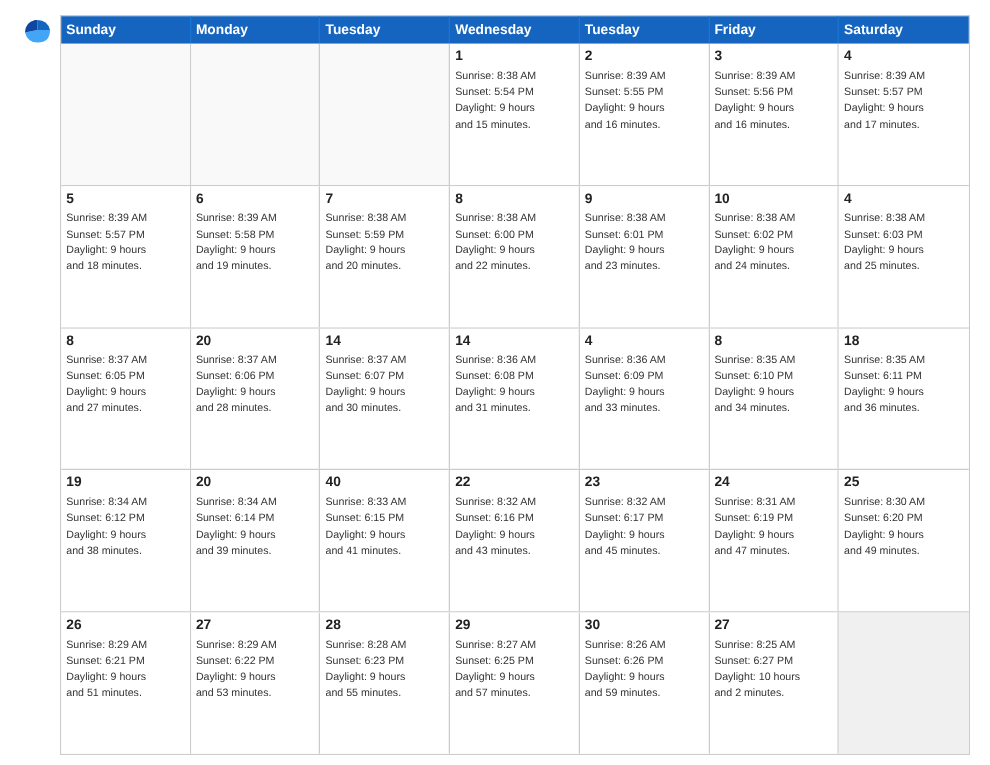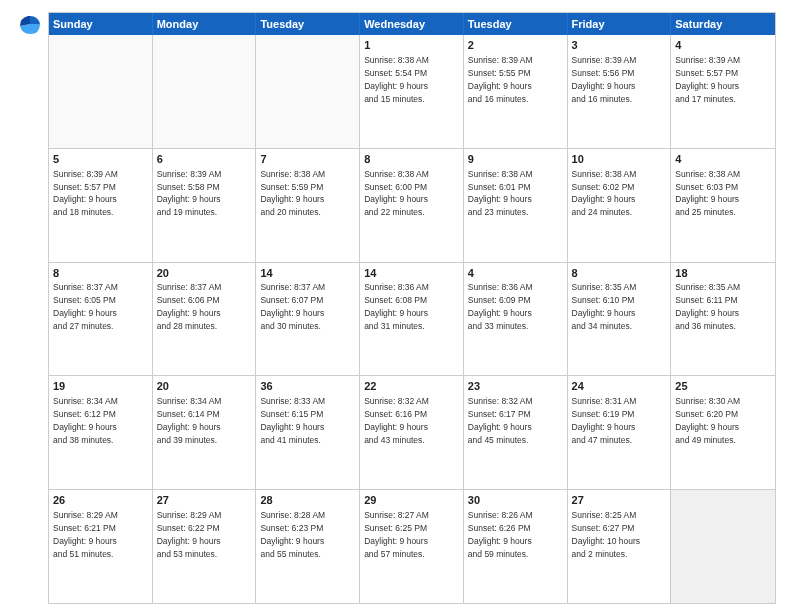--- a/index.html
+++ b/index.html
@@ -173,21 +173,21 @@
           <div class="cal-cell"><span class="day-num">20</span><span class="cell-text">Sunrise: 8:37 AM<br>Sunset: 6:06 PM<br>Daylight: 9 hours<br>and 28 minutes.</span></div>
           <div class="cal-cell"><span class="day-num">14</span><span class="cell-text">Sunrise: 8:37 AM<br>Sunset: 6:07 PM<br>Daylight: 9 hours<br>and 30 minutes.</span></div>
           <div class="cal-cell"><span class="day-num">14</span><span class="cell-text">Sunrise: 8:36 AM<br>Sunset: 6:08 PM<br>Daylight: 9 hours<br>and 31 minutes.</span></div>
           <div class="cal-cell"><span class="day-num">4</span><span class="cell-text">Sunrise: 8:36 AM<br>Sunset: 6:09 PM<br>Daylight: 9 hours<br>and 33 minutes.</span></div>
           <div class="cal-cell"><span class="day-num">8</span><span class="cell-text">Sunrise: 8:35 AM<br>Sunset: 6:10 PM<br>Daylight: 9 hours<br>and 34 minutes.</span></div>
           <div class="cal-cell"><span class="day-num">18</span><span class="cell-text">Sunrise: 8:35 AM<br>Sunset: 6:11 PM<br>Daylight: 9 hours<br>and 36 minutes.</span></div>
         </div>
         <div class="cal-row">
           <div class="cal-cell"><span class="day-num">19</span><span class="cell-text">Sunrise: 8:34 AM<br>Sunset: 6:12 PM<br>Daylight: 9 hours<br>and 38 minutes.</span></div>
           <div class="cal-cell"><span class="day-num">20</span><span class="cell-text">Sunrise: 8:34 AM<br>Sunset: 6:14 PM<br>Daylight: 9 hours<br>and 39 minutes.</span></div>
-          <div class="cal-cell"><span class="day-num">36</span><span class="cell-text">Sunrise: 8:33 AM<br>Sunset: 6:15 PM<br>Daylight: 9 hours<br>and 41 minutes.</span></div>
+          <div class="cal-cell"><span class="day-num">40</span><span class="cell-text">Sunrise: 8:33 AM<br>Sunset: 6:15 PM<br>Daylight: 9 hours<br>and 41 minutes.</span></div>
           <div class="cal-cell"><span class="day-num">22</span><span class="cell-text">Sunrise: 8:32 AM<br>Sunset: 6:16 PM<br>Daylight: 9 hours<br>and 43 minutes.</span></div>
           <div class="cal-cell"><span class="day-num">23</span><span class="cell-text">Sunrise: 8:32 AM<br>Sunset: 6:17 PM<br>Daylight: 9 hours<br>and 45 minutes.</span></div>
           <div class="cal-cell"><span class="day-num">24</span><span class="cell-text">Sunrise: 8:31 AM<br>Sunset: 6:19 PM<br>Daylight: 9 hours<br>and 47 minutes.</span></div>
           <div class="cal-cell"><span class="day-num">25</span><span class="cell-text">Sunrise: 8:30 AM<br>Sunset: 6:20 PM<br>Daylight: 9 hours<br>and 49 minutes.</span></div>
         </div>
         <div class="cal-row">
           <div class="cal-cell"><span class="day-num">26</span><span class="cell-text">Sunrise: 8:29 AM<br>Sunset: 6:21 PM<br>Daylight: 9 hours<br>and 51 minutes.</span></div>
           <div class="cal-cell"><span class="day-num">27</span><span class="cell-text">Sunrise: 8:29 AM<br>Sunset: 6:22 PM<br>Daylight: 9 hours<br>and 53 minutes.</span></div>
           <div class="cal-cell"><span class="day-num">28</span><span class="cell-text">Sunrise: 8:28 AM<br>Sunset: 6:23 PM<br>Daylight: 9 hours<br>and 55 minutes.</span></div>
           <div class="cal-cell"><span class="day-num">29</span><span class="cell-text">Sunrise: 8:27 AM<br>Sunset: 6:25 PM<br>Daylight: 9 hours<br>and 57 minutes.</span></div>

